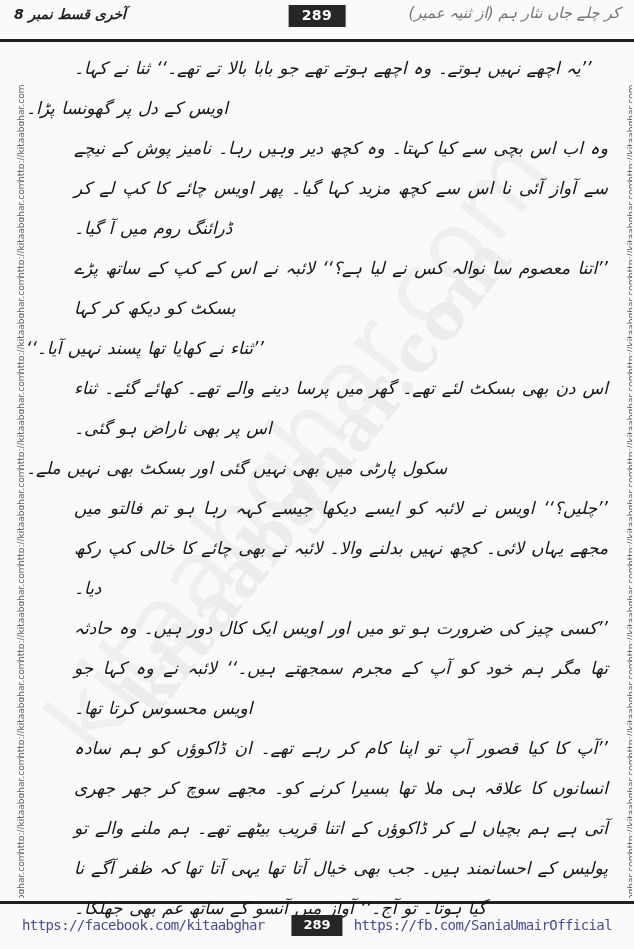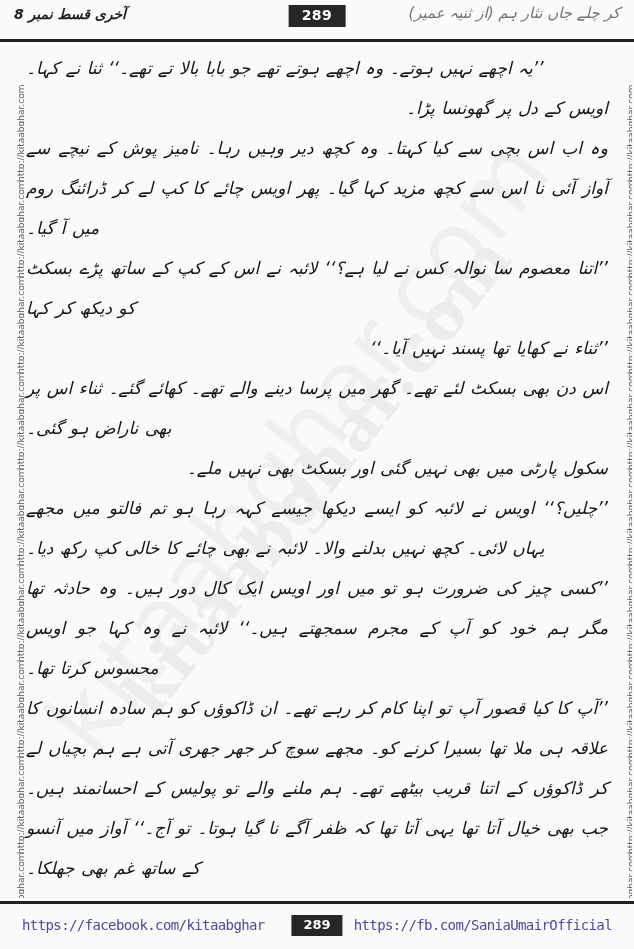--- a/index.html
+++ b/index.html
@@ -167,22 +167,22 @@
     font-size: 17px;
     line-height: 40px;
     font-style: italic;
   }
   .para {
     margin: 0;
     padding: 0;
     text-indent: 0;
     word-spacing: 1px;
   }
-  .para.left-al { text-align: right; }
-  .para.justify { text-align: justify; text-align-last: left; }
+  .para.left-al { text-align: left; }
+  .para.justify { text-align: justify; text-align-last: left; margin-left: 48px; }
 
   
   .page-footer {
     position: absolute;
     bottom: 0;
     left: 0;
     right: 0;
     height: 46px;
     z-index: 3;
   }

